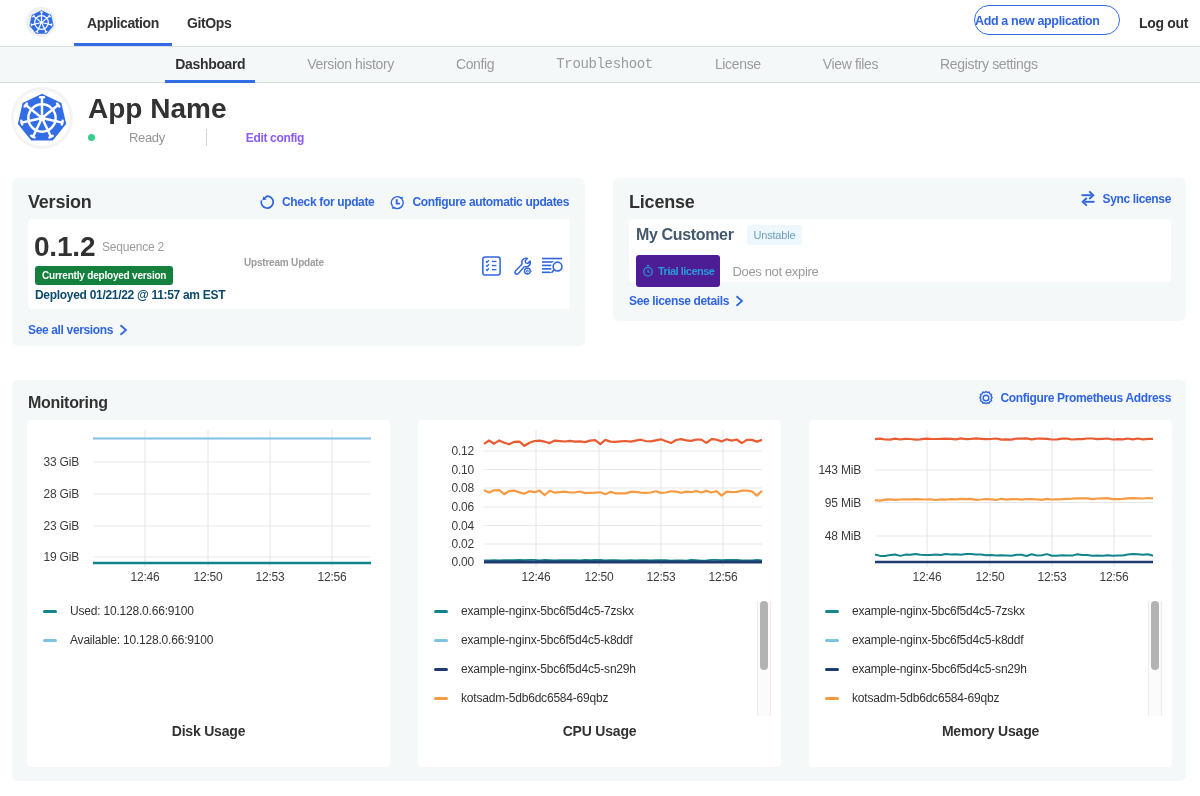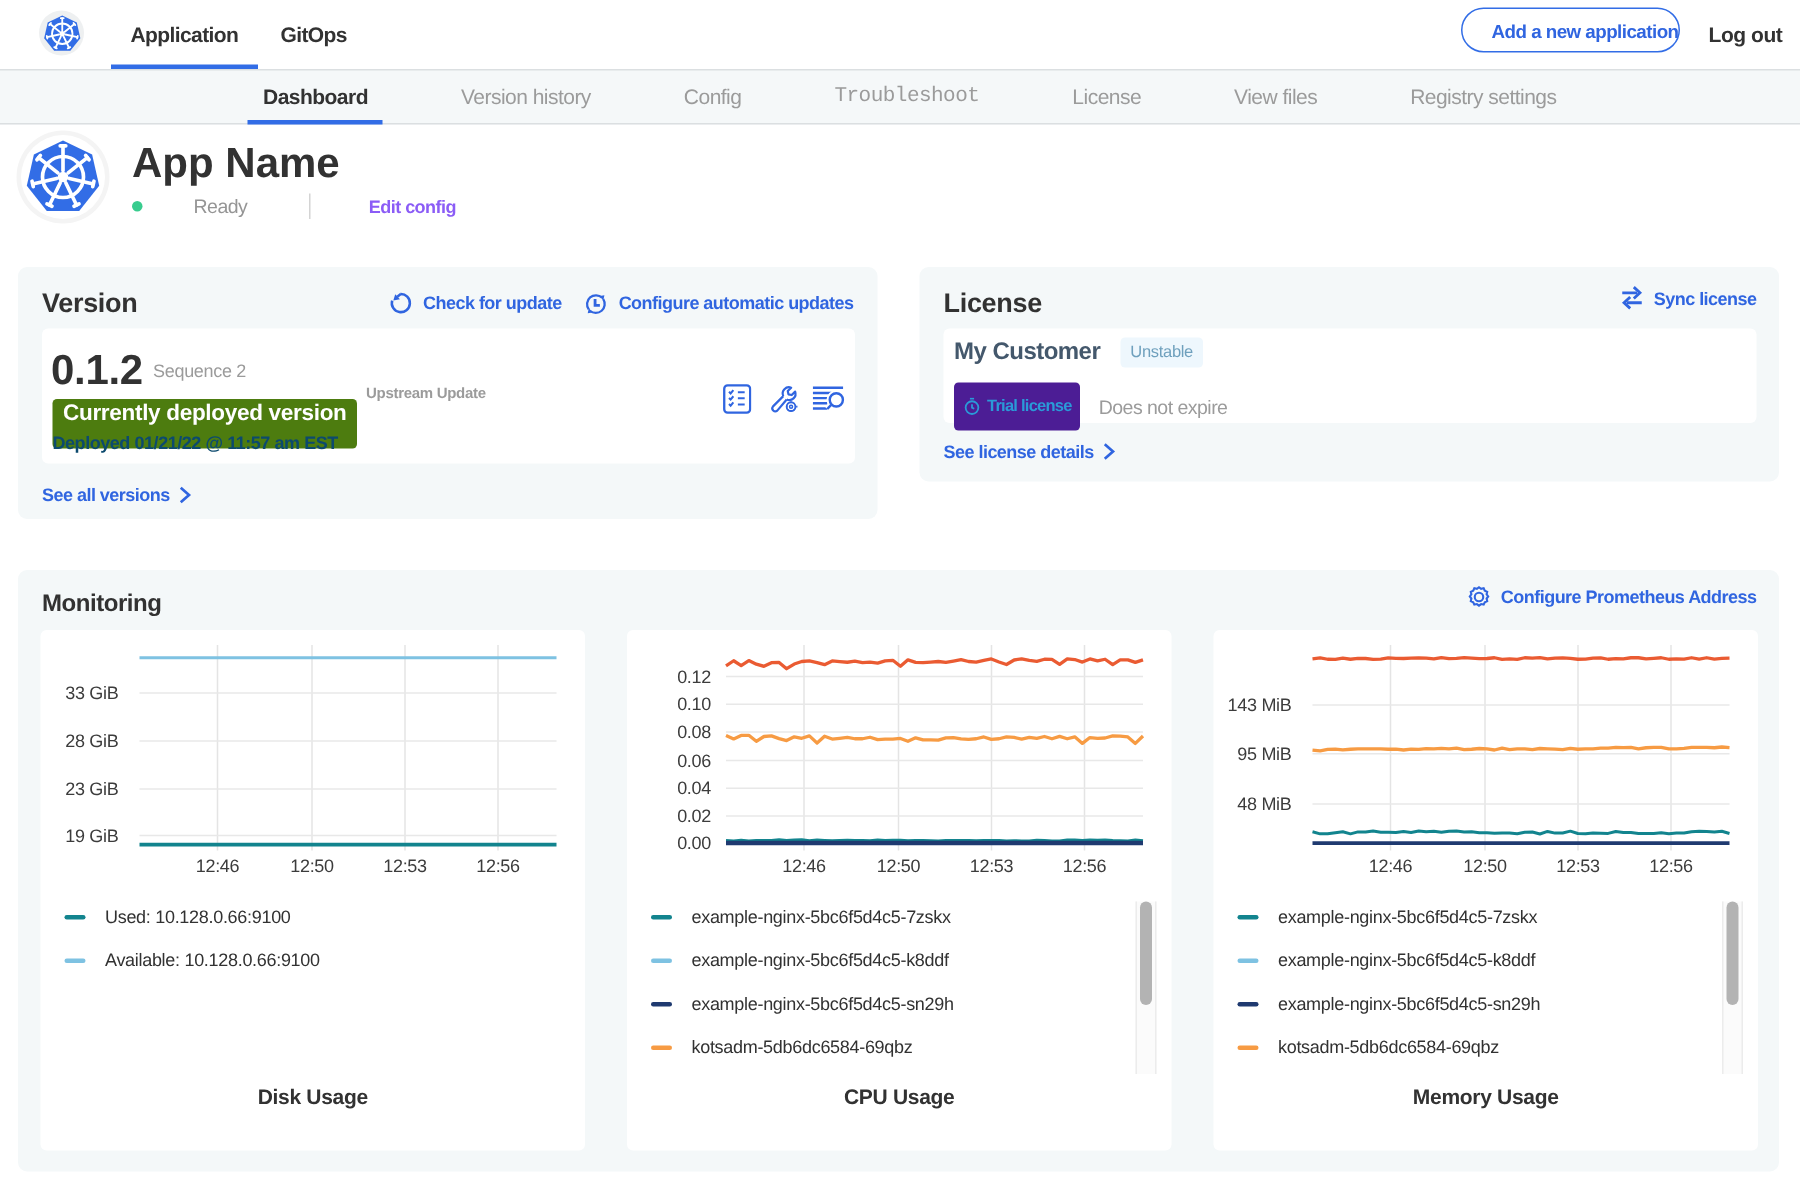--- a/index.html
+++ b/index.html
@@ -29,21 +29,21 @@
         <line x1="13.47" y1="16.58" x2="4.01" y2="18.74"></line>
         <line x1="4.25" y1="19.81" x2="3.76" y2="17.66"></line>
         <line x1="13.97" y1="14.38" x2="6.38" y2="8.33"></line>
         <line x1="5.70" y1="9.19" x2="7.07" y2="7.47"></line>
       </g>
 <circle cx="16" cy="16" r="2.1" fill="#fff"></circle>
 </svg>
   </div>
 <div class="abs" style="left:74px;top:0;height:46px;line-height:46px;padding:0 13px;font-size:14px;font-weight:bold;letter-spacing:-0.4px;border-bottom:3px solid #326de6;">Application</div>
 <div class="abs" style="left:187px;top:0;height:46px;line-height:46px;font-size:14px;font-weight:bold;letter-spacing:-0.4px;">GitOps</div>
-<div class="abs" style="left:974px;top:5px;width:146px;height:30px;border:1.5px solid #326de6;border-radius:17px;color:#3065e0;font-size:12.5px;font-weight:bold;letter-spacing:-0.35px;text-align:right;line-height:31px;">Add a new application</div>
+<div class="abs" style="left:974px;top:5px;width:146px;height:30px;border:1.5px solid #326de6;border-radius:17px;color:#3065e0;font-size:12.5px;font-weight:bold;letter-spacing:-0.35px;text-align:left;line-height:31px;">Add a new application</div>
 <div class="abs" style="left:1139px;top:0;height:46px;line-height:46px;font-size:14px;letter-spacing:-0.3px;font-weight:bold;">Log out</div>
 
 <div class="abs" style="left:0;top:46px;width:1200px;height:37px;background:#f5f8f9;border-top:1px solid #dbdfe1;border-bottom:1px solid #dbdfe1;display:flex;justify-content:center;padding-left:13px;">
   <div style="height:36px;line-height:34px;padding:0 10px;margin:0 21px;font-size:14px;letter-spacing:-0.35px;font-weight:bold;border-bottom:3px solid #326de6;">Dashboard</div>
   <div style="height:36px;line-height:34px;padding:0 10px;margin:0 21px;font-size:14px;letter-spacing:-0.35px;color:#9b9b9b;">Version history</div>
   <div style="height:36px;line-height:34px;padding:0 10px;margin:0 21px;font-size:14px;letter-spacing:-0.35px;color:#9b9b9b;">Config</div>
   <div style="height:36px;line-height:34px;padding:0 10px;margin:0 21px;font-size:14px;letter-spacing:-0.35px;color:#9b9b9b;font-family:Liberation Mono, monospace;">Troubleshoot</div>
   <div style="height:36px;line-height:34px;padding:0 10px;margin:0 21px;font-size:14px;letter-spacing:-0.35px;color:#9b9b9b;">License</div>
   <div style="height:36px;line-height:34px;padding:0 10px;margin:0 21px;font-size:14px;letter-spacing:-0.35px;color:#9b9b9b;">View files</div>
   <div style="height:36px;line-height:34px;padding:0 10px;margin:0 21px;font-size:14px;letter-spacing:-0.35px;color:#9b9b9b;">Registry settings</div>
@@ -98,21 +98,21 @@
         <path d="M8.2 5.6 L8.2 10.2 L11.6 10.2" stroke-width="2"></path>
       </g>
       <polygon points="14.8,3.0 11.5,3.5 14.0,6.7" fill="#3065e0"></polygon>
       <polygon points="3.0,15.8 6.3,15.3 3.8,12.1" fill="#3065e0"></polygon>
     </svg>
   <span class="link" style="margin-left:7px;">Configure automatic updates</span>
 </div>
 <div class="whitebox" style="left:28px;top:219px;width:542px;height:90px;"></div>
 <div class="abs" style="left:34px;top:231px;font-size:28px;font-weight:bold;">0.1.2</div>
 <div class="abs" style="left:102px;top:240px;font-size:12px;color:#9b9b9b;">Sequence 2</div>
-<div class="abs" style="left:35px;top:266px;height:33px;background:#4d7c0f;border-radius:3px;color:#fff;font-size:15px;font-weight:bold;line-height:19px;padding:0 7px;">Currently deployed version</div>
+<div class="abs" style="left:35px;top:266px;height:19px;background:#15803d;border-radius:3px;color:#fff;font-size:10px;font-weight:bold;line-height:19px;padding:0 7px;">Currently deployed version</div>
 <div class="abs" style="left:35px;top:288px;font-size:12px;font-weight:bold;letter-spacing:-0.3px;color:#0c4a6e;">Deployed 01/21/22 @ 11:57 am EST</div>
 <div class="abs" style="left:244px;top:257px;font-size:10px;font-weight:bold;letter-spacing:-0.2px;color:#9b9b9b;">Upstream Update</div>
 <div class="abs" style="left:481px;top:255px;display:flex;">
   <svg width="20" height="22" viewBox="0 0 22 22">
       <rect x="2" y="1" width="19" height="20" rx="2.5" fill="none" stroke="#3065e0" stroke-width="1.7"></rect>
       <g stroke="#3065e0" stroke-width="1.5" fill="none">
         <path d="M5.5 5.7 l1.2 1.2 2-2.4"></path>
         <path d="M5.5 10.2 l1.2 1.2 2-2.4"></path>
         <path d="M5.5 14.7 l1.2 1.2 2-2.4"></path>
         <path d="M12 6 h5"></path>

